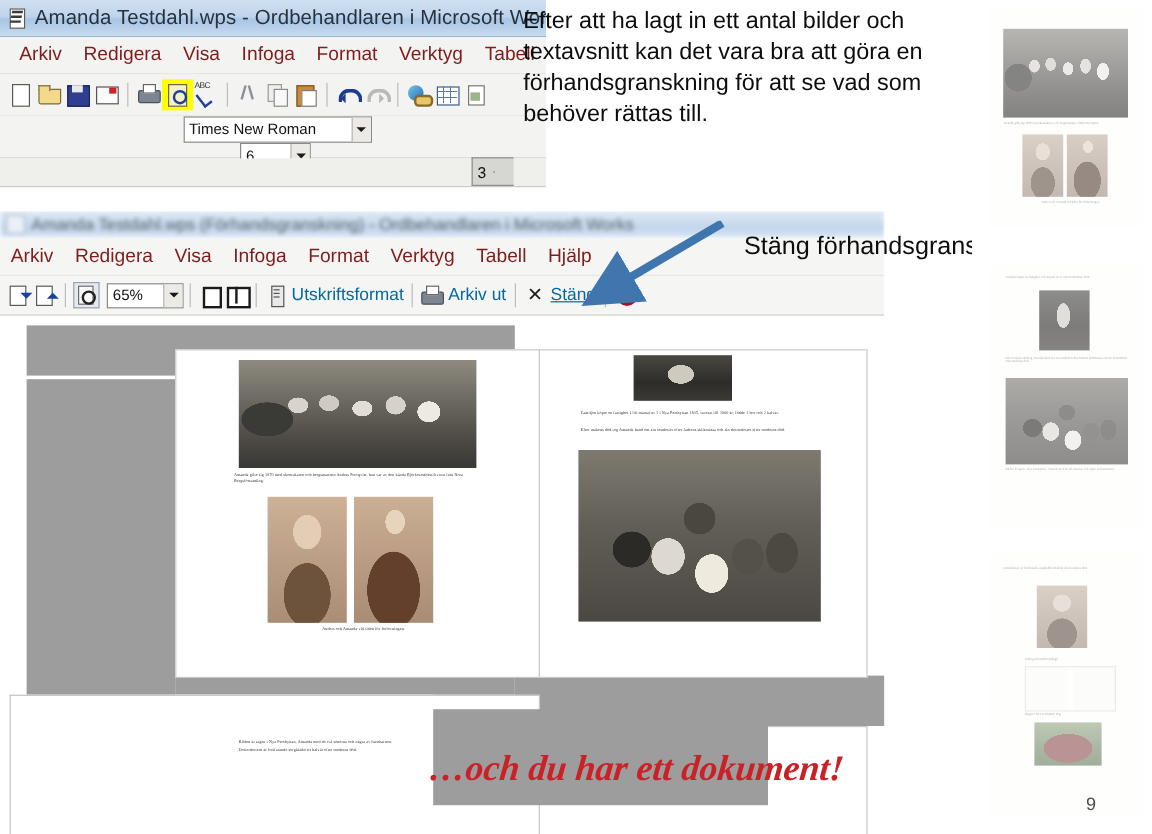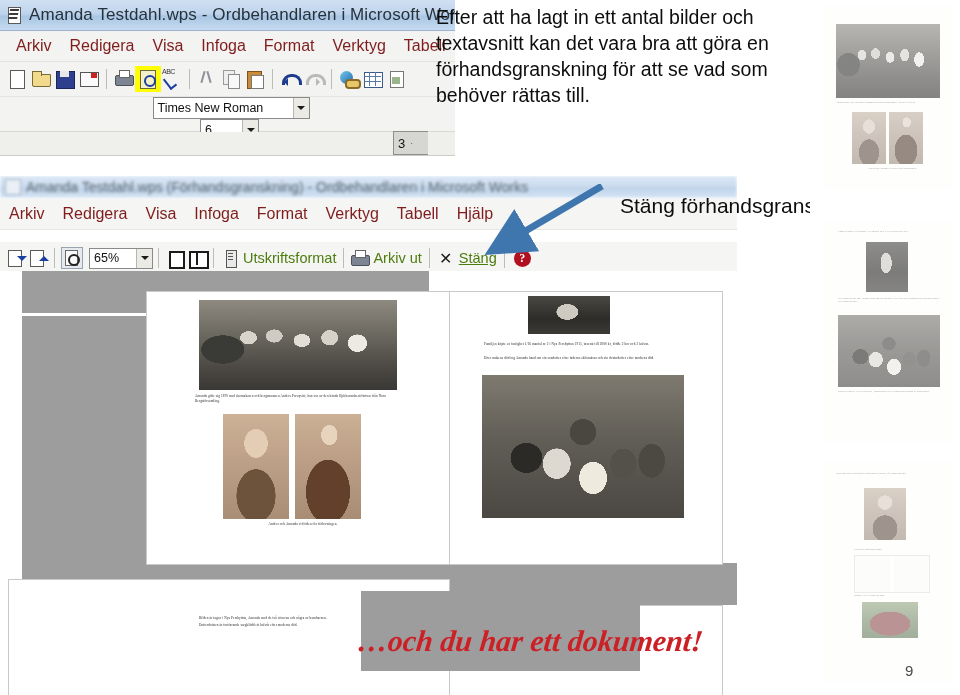--- a/index.html
+++ b/index.html
@@ -183,21 +183,21 @@
   #win2-title{
     position:absolute;left:0;top:0;width:737px;height:22px;
     background:linear-gradient(to bottom,#d6e4f4 0%,#c2d6ec 50%,#b2cbe6 52%,#cfe0f2 100%);
     display:flex;align-items:center;
     filter:blur(1.6px);opacity:.85;
   }
   #win2-title .wicon2{width:14px;height:14px;margin:0 5px;background:#e9eef5;
      border:1px solid #8fa6bd;flex:0 0 auto;}
   #win2-title .ttl2{font-size:14px;color:#3c4a57;white-space:nowrap;}
   #win2-menu{top:23px;height:30px;background:#f5f5f3;border-bottom:1px solid #e6e6e2;}
-  #win2-tb{top:66px;height:32px;background:#f5f5f3;border-bottom:1px solid #d0d0cc;}
+  #win2-tb{top:54px;height:32px;background:#f5f5f3;border-bottom:1px solid #d0d0cc;}
 
   .pvicon{width:20px;height:20px;position:relative;flex:0 0 auto;margin:0 1px;}
   .pvicon.first{margin-left:6px;}
   .ic-pgdn:before{content:"";position:absolute;left:2px;top:2px;width:12px;height:15px;
      background:#fff;border:1px solid #5a5a5a;}
   .ic-pgdn:after{content:"";position:absolute;left:11px;top:8px;width:0;height:0;
      border:5px solid transparent;border-top-color:#1a3f9e;}
   .ic-pgup:before{content:"";position:absolute;left:2px;top:2px;width:12px;height:15px;
      background:#fff;border:1px solid #5a5a5a;}
   .ic-pgup:after{content:"";position:absolute;left:11px;top:3px;width:0;height:0;
@@ -218,21 +218,21 @@
      background:#555;box-shadow:0 3px 0 #555,0 6px 0 #555;}
   .ic-print2:before{content:"";position:absolute;left:1px;top:7px;width:17px;height:9px;
      background:#7c8591;border:1px solid #4a5058;border-radius:2px;}
   .ic-print2:after{content:"";position:absolute;left:5px;top:2px;width:9px;height:6px;
      background:#fff;border:1px solid #666;}
   .ic-closeX{font-size:16px;color:#1a1a1a;display:flex;align-items:center;justify-content:center;}
   .ic-help{
      width:17px;height:17px;border-radius:50%;background:#b01020;color:#fff;
      font-size:12px;font-weight:bold;display:flex;align-items:center;justify-content:center;
      flex:0 0 auto;margin:0 2px 0 4px;font-family:"Liberation Serif",serif;}
-  .tblabel{font-size:14.5px;color:#4d7c0f;white-space:nowrap;margin:0 2px;}
+  .tblabel{font-size:14.5px;color:#0369a1;white-space:nowrap;margin:0 2px;}
   .tblabel u{text-decoration:underline;}
   .zoomcombo{width:62px;height:19px;margin-left:5px;}
 
   
   #arrow{left:430px;top:184px;width:180px;height:80px;pointer-events:none;}
 
   
   #callout2{
     left:620px;top:194px;
     font-size:21px;color:#0d0d0d;white-space:nowrap;

